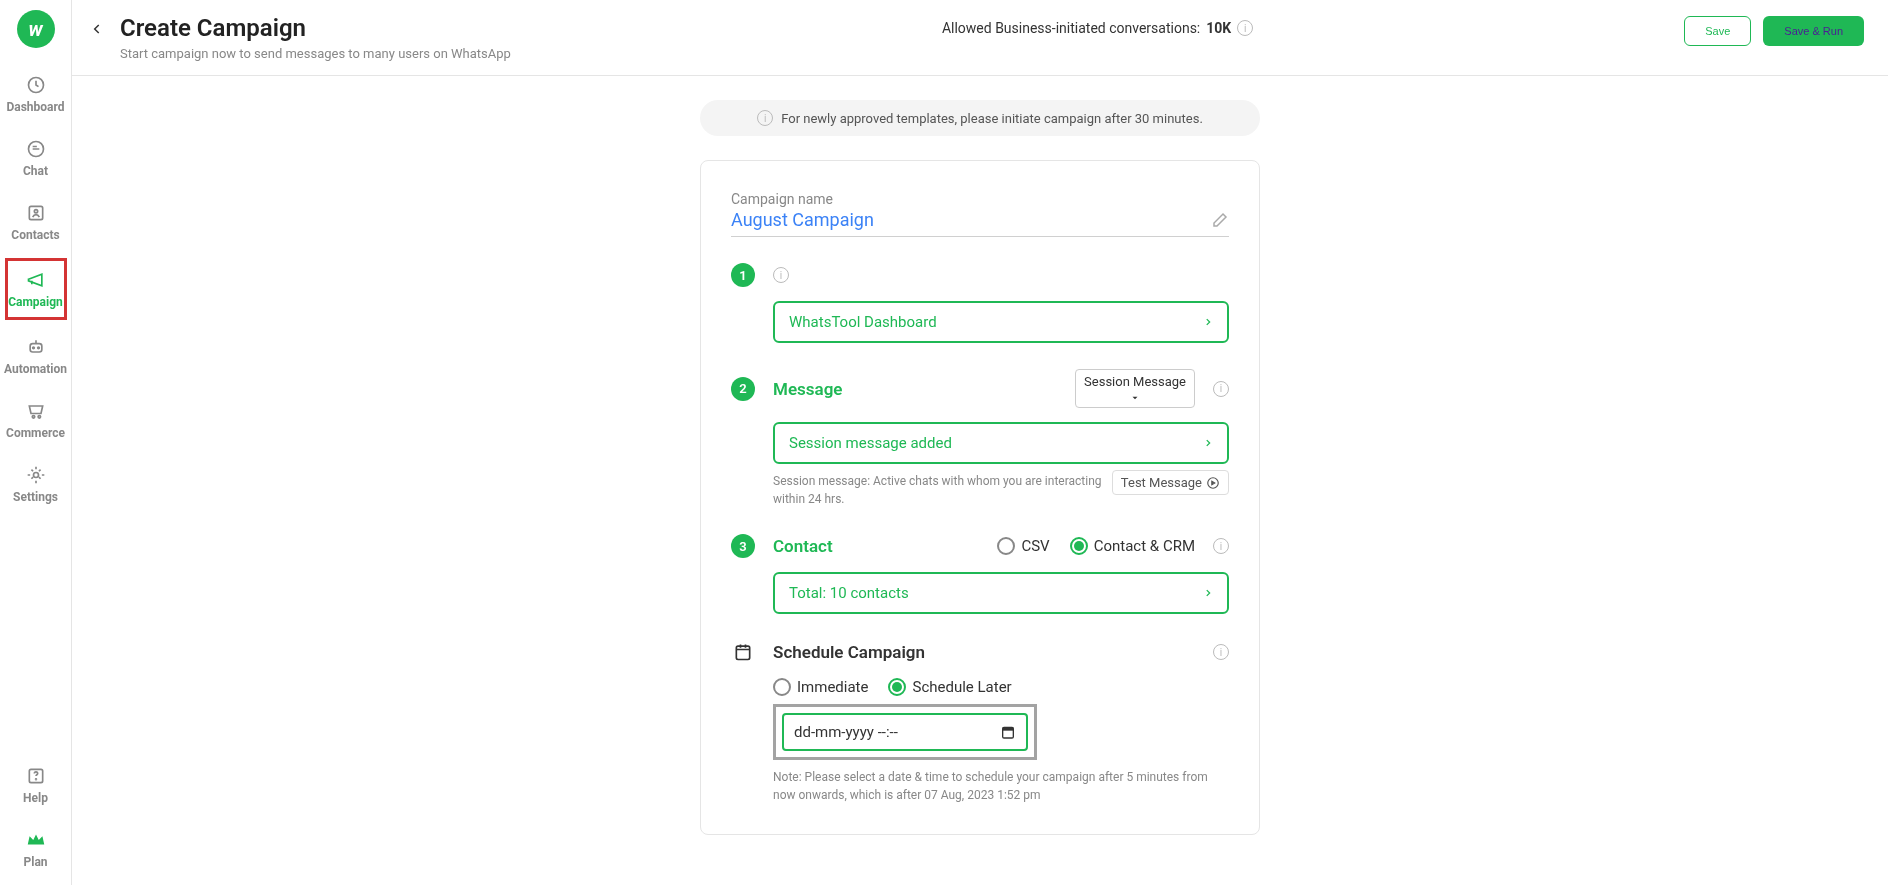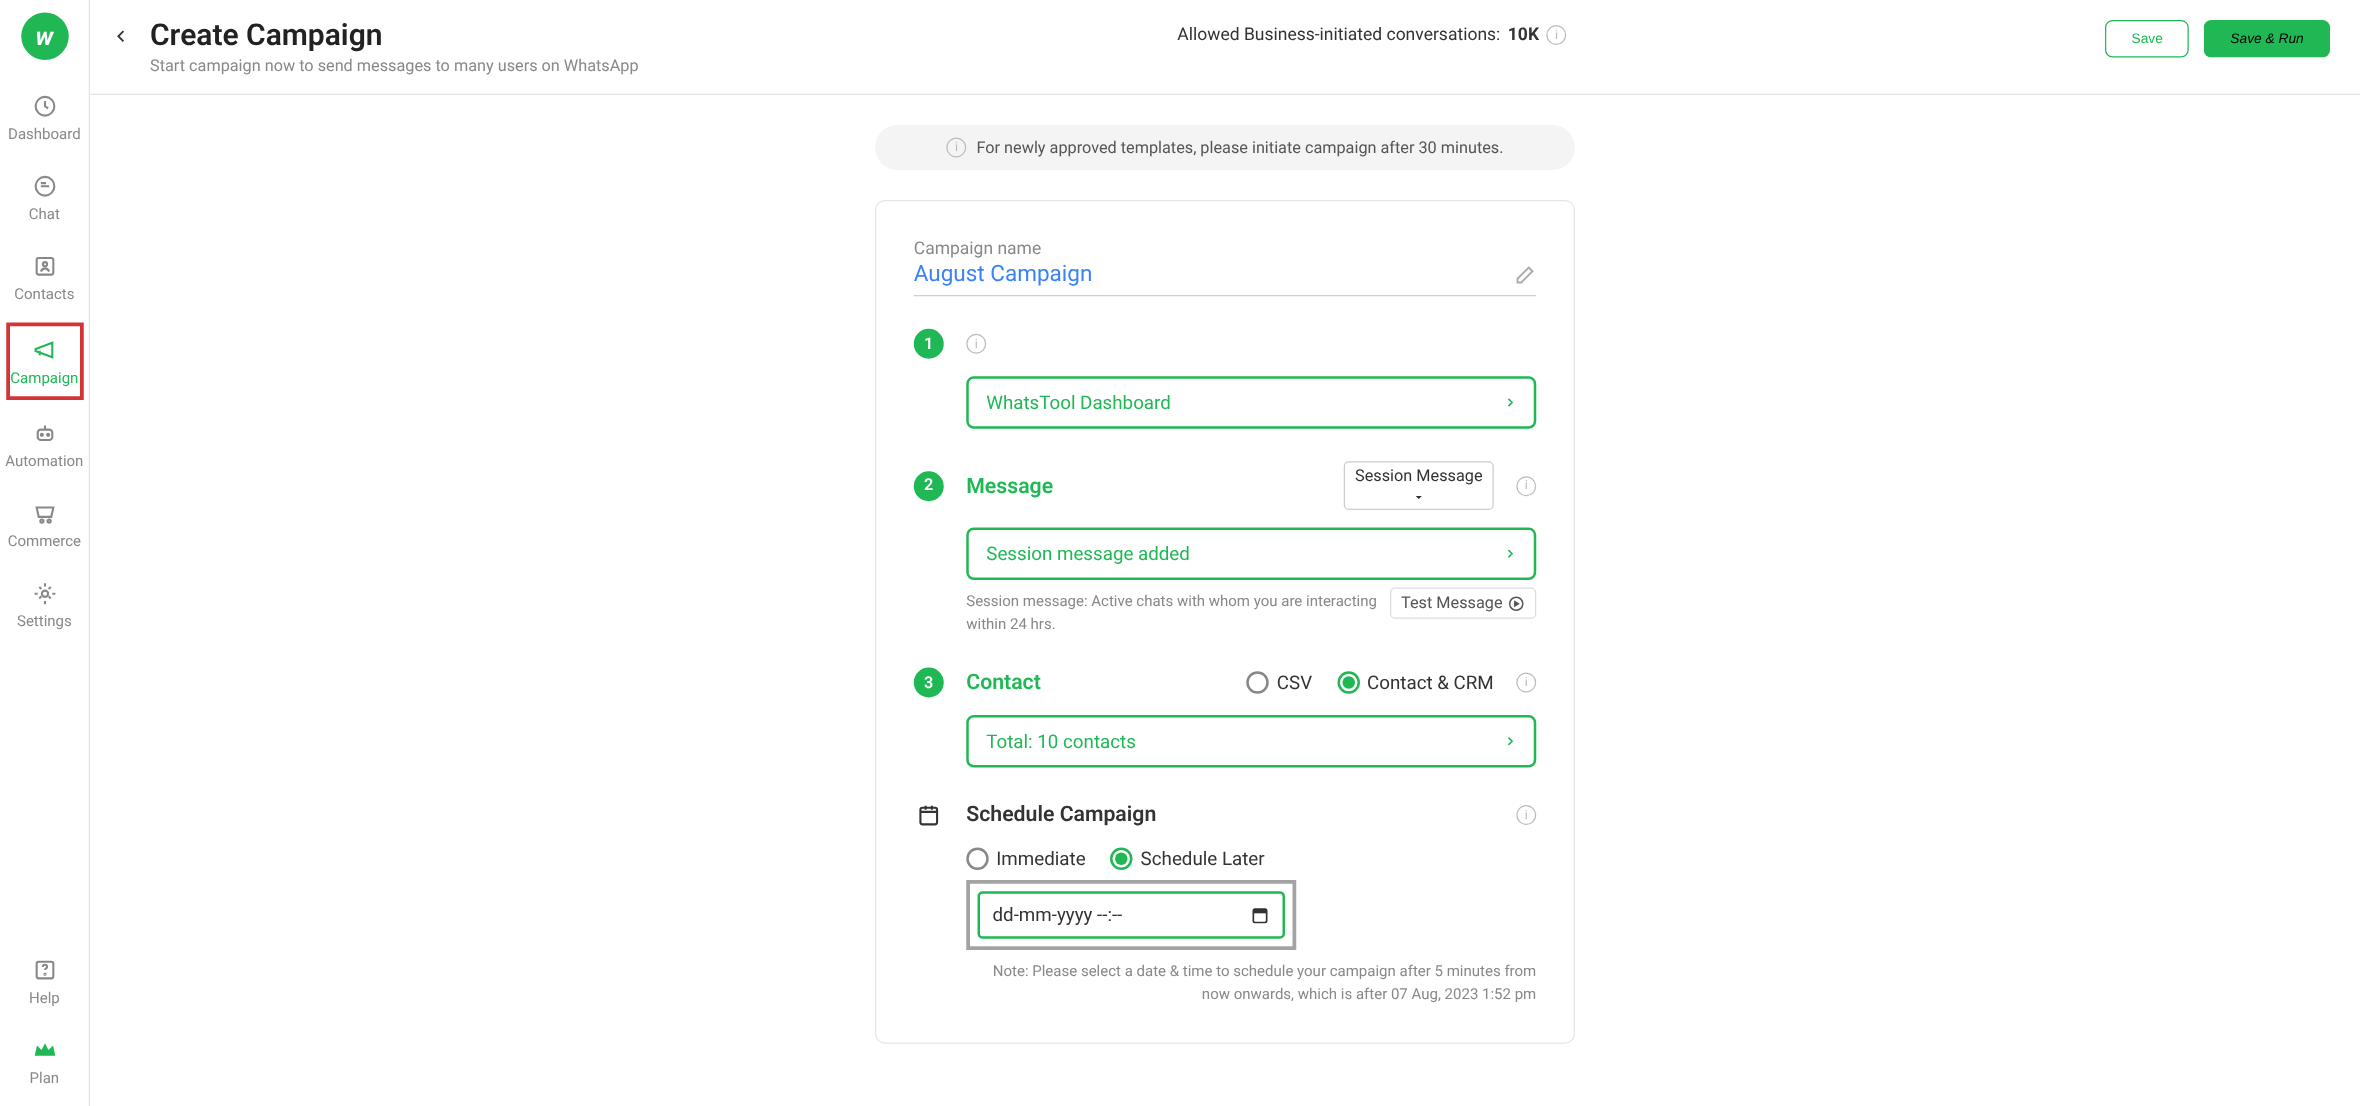--- a/index.html
+++ b/index.html
@@ -35,20 +35,21 @@
     width: 62px;
     display: flex;
     flex-direction: column;
     align-items: center;
     padding: 8px 0;
     cursor: pointer;
     color: #888;
     font-size: 12px;
     border-radius: 6px;
     margin-bottom: 8px;
+    font-weight: bold;
   }
   .nav-item.active {
     color: #1fb855;
     border: 3px solid #d43434;
     border-radius: 0;
     align-items: center;
   }
   .nav-item .icon {
     width: 22px; height: 22px;
     margin-bottom: 4px;
@@ -91,21 +92,21 @@
   .header-actions { display: flex; gap: 12px; align-items: center; padding-top: 2px;}
   .btn {
     padding: 8px 20px;
     border-radius: 6px;
     font-size: 11px;
     font-weight: 500;
     cursor: pointer;
     border: 1px solid transparent;
   }
   .btn-outline { border-color: #1fb855; color: #1fb855; background: #fff;}
-  .btn-primary { background: #1fb855; color: #000000; font-style: italic;}
+  .btn-primary { background: #1fb855; color: #4c1d95;}
   
   .content {
     flex: 1;
     display: flex;
     justify-content: center;
     padding: 24px 0;
     overflow-y: auto;
   }
   .col {
     width: 560px;
@@ -457,21 +458,21 @@
         <div class="step-row">
           <div class="schedule-icon">
             <svg width="20" height="20" viewBox="0 0 24 24" fill="none" stroke="currentColor" stroke-width="2">
                 <rect x="4" y="5" width="16" height="16" rx="2"></rect>
                 <path d="M4 9h16M9 3v4M15 3v4"></path>
               </svg>
           </div>
           <div class="step-title plain">Schedule Campaign</div>
           <span class="info-icon">i</span>
         </div>
-        <div class="step-body" style="margin-left:42px; margin-bottom:0;text-align:right;">
+        <div class="step-body" style="margin-left:42px; margin-bottom:0;">
           <div class="radio-group">
             <div class="radio">
               <span class="radio-circle"></span>
               <span>Immediate</span>
             </div>
             <div class="radio">
               <span class="radio-circle selected">
                   <span class="radio-dot"></span>
                 </span>
               <span>Schedule Later</span>

